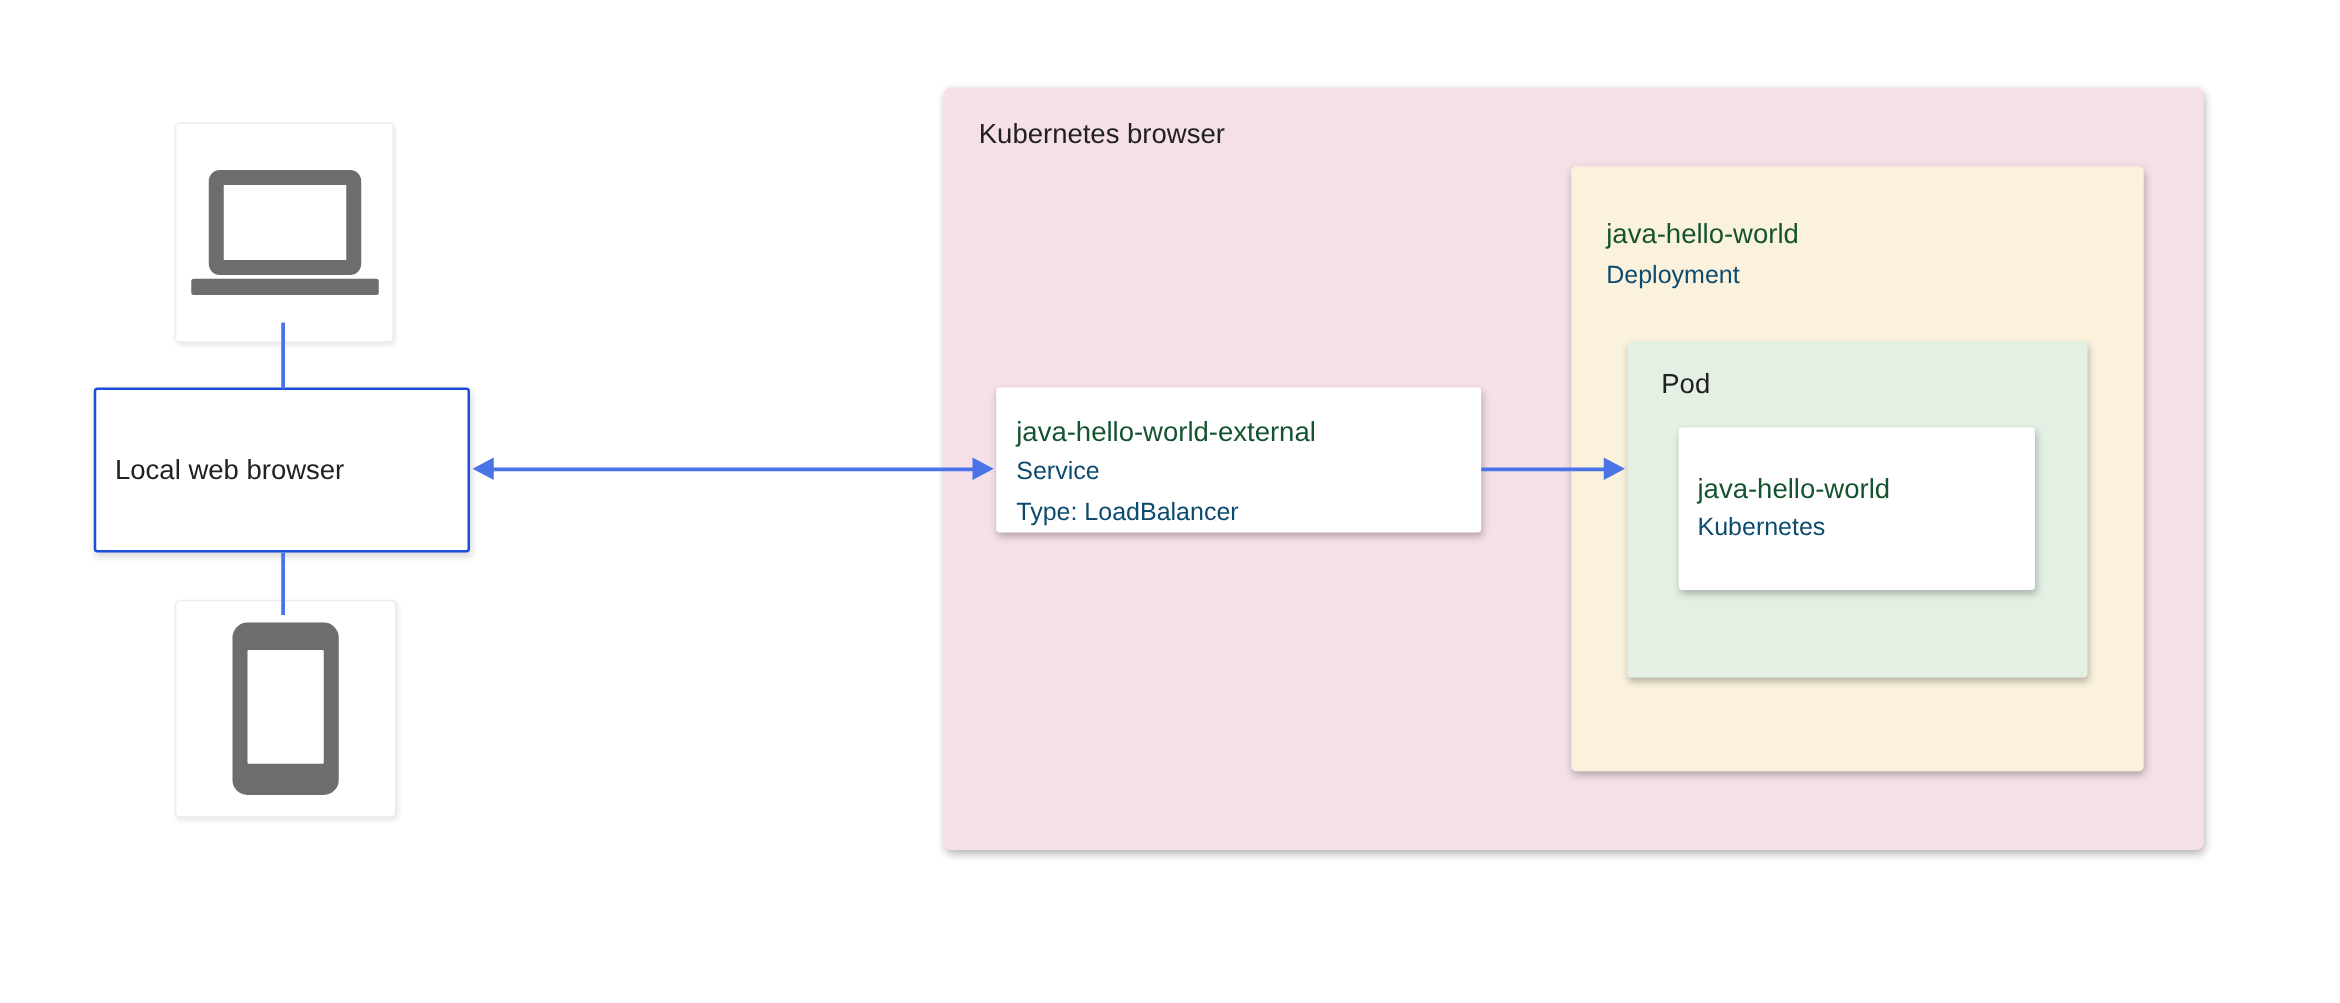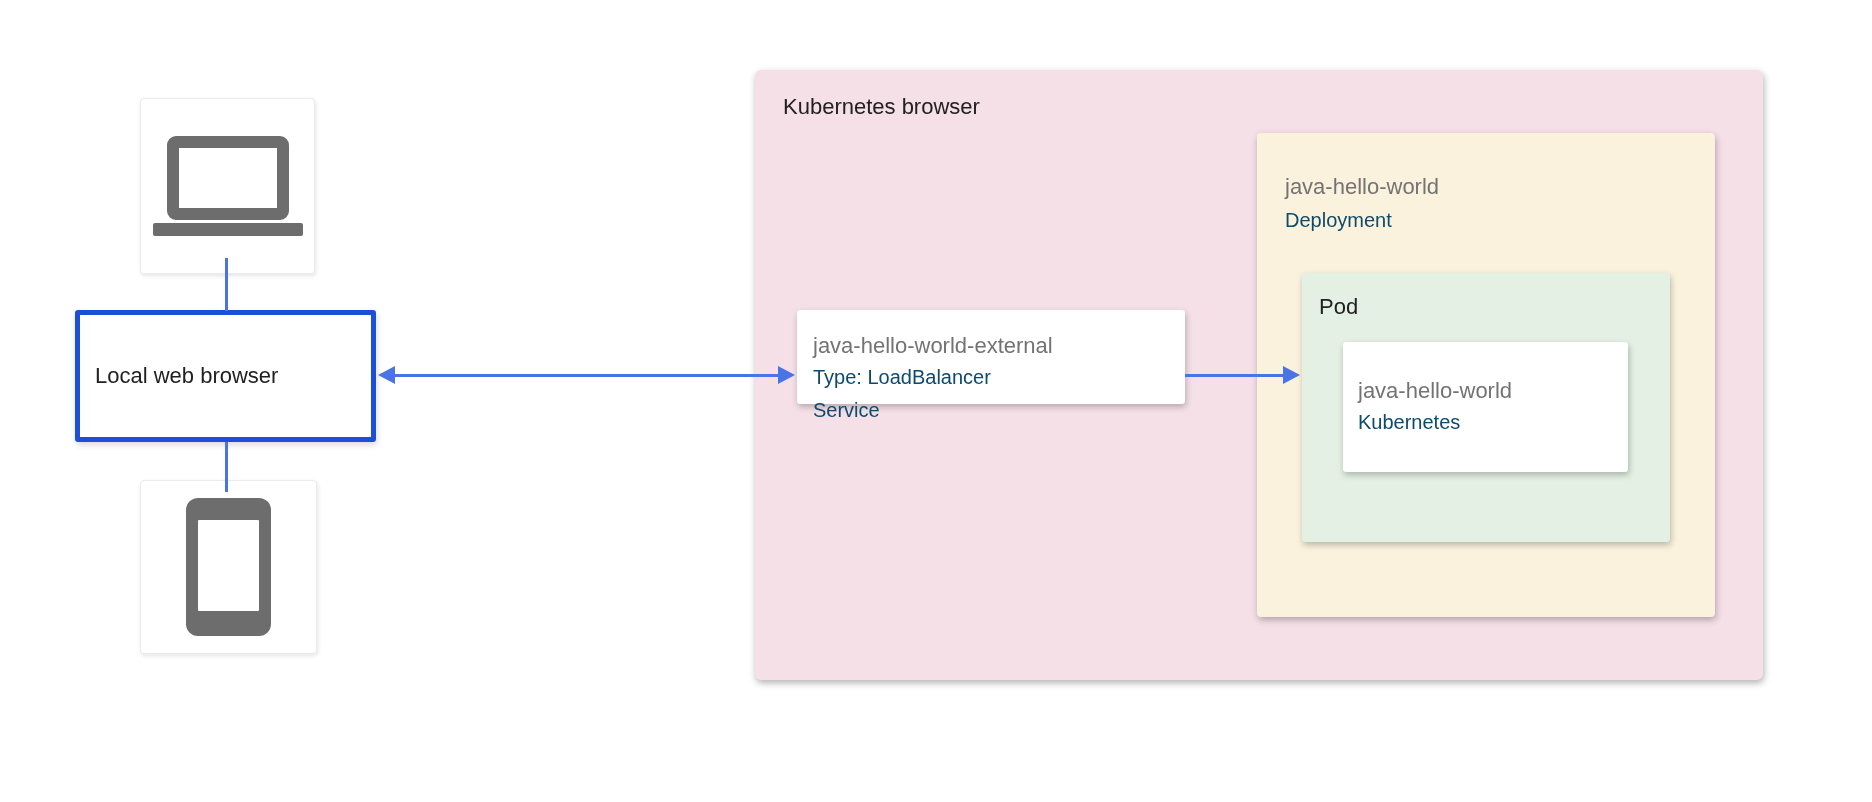--- a/index.html
+++ b/index.html
@@ -30,21 +30,21 @@
     position:relative; width:85px; height:138px; background:#6d6d6d;
     border-radius:12px; z-index:4;
   }
   .phone-screen {
     position:absolute; left:12px; top:22px; width:61px; height:91px;
     background:#ffffff; border-radius:1px;
   }
 
   .browser-box {
     position:absolute; left:75px; top:310px; width:301px; height:132px;
-    background:#ffffff; border:5px solid #1d4ed8; border-radius:3px;
+    background:#ffffff; border:2px solid #1d4ed8; border-radius:3px;
     box-shadow:1px 3px 6px rgba(0,0,0,0.15);
     display:flex; align-items:center; padding-left:15px; box-sizing:border-box;
     font-size:22px; color:#212121; z-index:2;
   }
 
   .connector-v { position:absolute; width:3px; background:#4a73e8; z-index:3; }
   .conn-laptop-browser { left:225px; top:258px; height:53px; }
   .conn-browser-phone  { left:225px; top:442px; height:50px; }
 
   
@@ -64,42 +64,42 @@
     position:absolute; left:755px; top:70px; width:1008px; height:610px;
     background:#f6e0e8; border-radius:6px;
     box-shadow:1px 3px 7px rgba(0,0,0,0.30); z-index:1;
   }
   .cluster-label {
     position:absolute; left:28px; top:24px;
     font-size:22px; color:#212121;
   }
 
   .service-box {
-    position:absolute; left:42px; top:240px; width:388px; height:94px;
+    position:absolute; left:42px; top:240px; width:388px; height:116px;
     background:#ffffff; border-radius:3px;
     box-shadow:1px 3px 6px rgba(0,0,0,0.25);
     padding:20px 0 0 16px; box-sizing:border-box;
   }
-  .title-line    { font-size:22px; line-height:31px; color:#737373; white-space:nowrap; }
+  .title-line    { font-size:22px; line-height:31px; color:#14532d; white-space:nowrap; }
   .subtitle-line { font-size:20px; line-height:33px; color:#0c4a6e; white-space:nowrap; }
 
   .deployment {
     position:absolute; left:502px; top:63px; width:458px; height:484px;
     background:#fbf2dd; border-radius:4px;
     box-shadow:1px 3px 7px rgba(0,0,0,0.28);
   }
   .deployment-head { padding:38px 0 0 28px; }
   .deployment-head .subtitle-line { line-height:36px; }
 
   .pod {
     position:absolute; left:45px; top:140px; width:368px; height:269px;
     background:#e4f0e4; border-radius:3px;
     box-shadow:1px 3px 6px rgba(0,0,0,0.25);
   }
-  .pod-label { padding:21px 0 0 17px; font-size:22px; color:#212121; }
+  .pod-label { padding:21px 0 0 27px; font-size:22px; color:#212121; }
 
   .container-box {
     position:absolute; left:41px; top:69px; width:285px; height:130px;
     background:#ffffff; border-radius:3px;
     box-shadow:1px 3px 6px rgba(0,0,0,0.25);
     display:flex; flex-direction:column; justify-content:center;
     padding-left:15px; box-sizing:border-box;
   }
 </style>
 </head>
@@ -137,22 +137,22 @@
   <div class="arrow arrow-single">
     <span class="shaft"></span>
     <span class="head head-right"></span>
   </div>
 
   <div class="cluster">
     <div class="cluster-label">Kubernetes browser</div>
 
     <div class="service-box">
       <div class="title-line">java-hello-world-external</div>
+      <div class="subtitle-line">Service</div>
       <div class="subtitle-line">Type: LoadBalancer</div>
-      <div class="subtitle-line">Service</div>
     </div>
 
     <div class="deployment">
       <div class="deployment-head">
         <div class="title-line">java-hello-world</div>
         <div class="subtitle-line">Deployment</div>
       </div>
 
       <div class="pod">
         <div class="pod-label">Pod</div>

